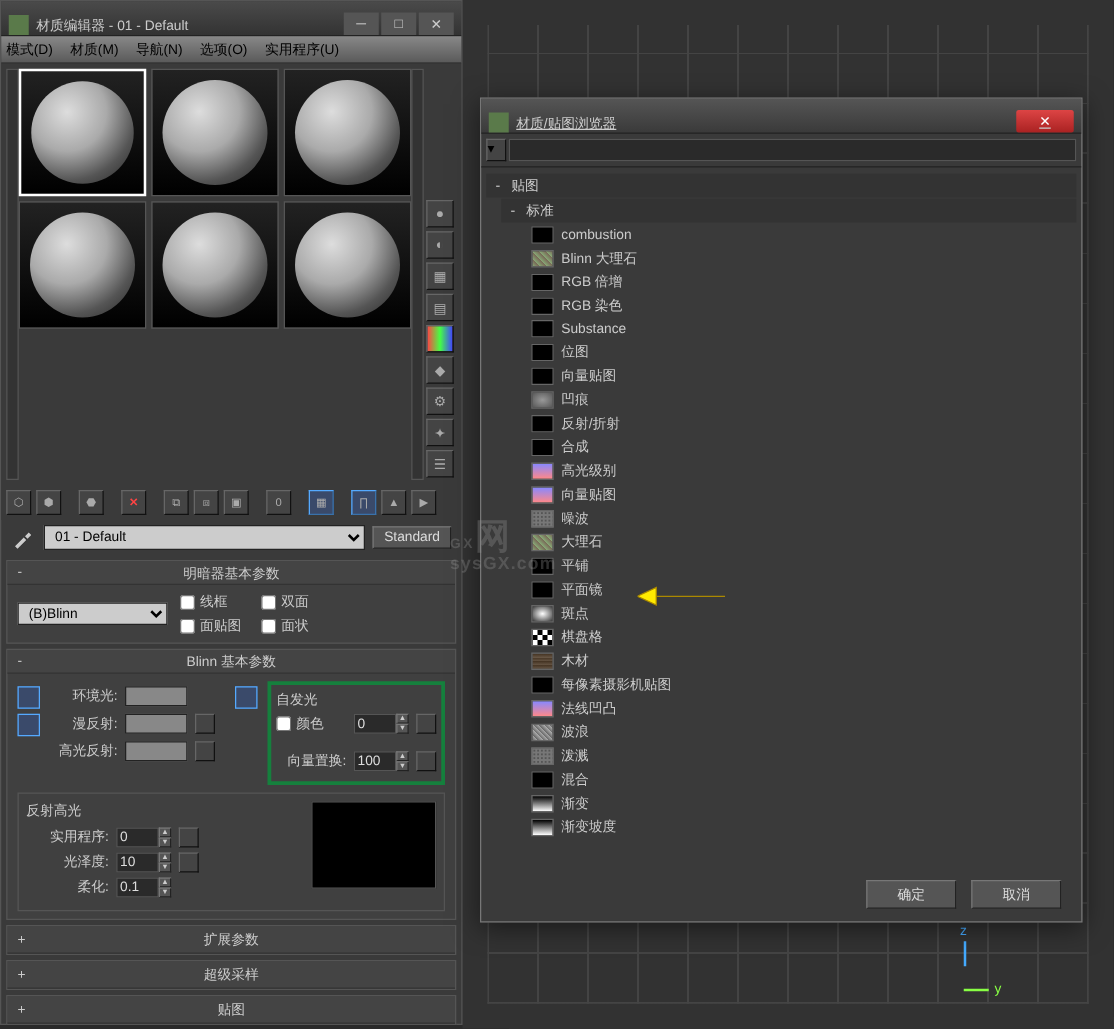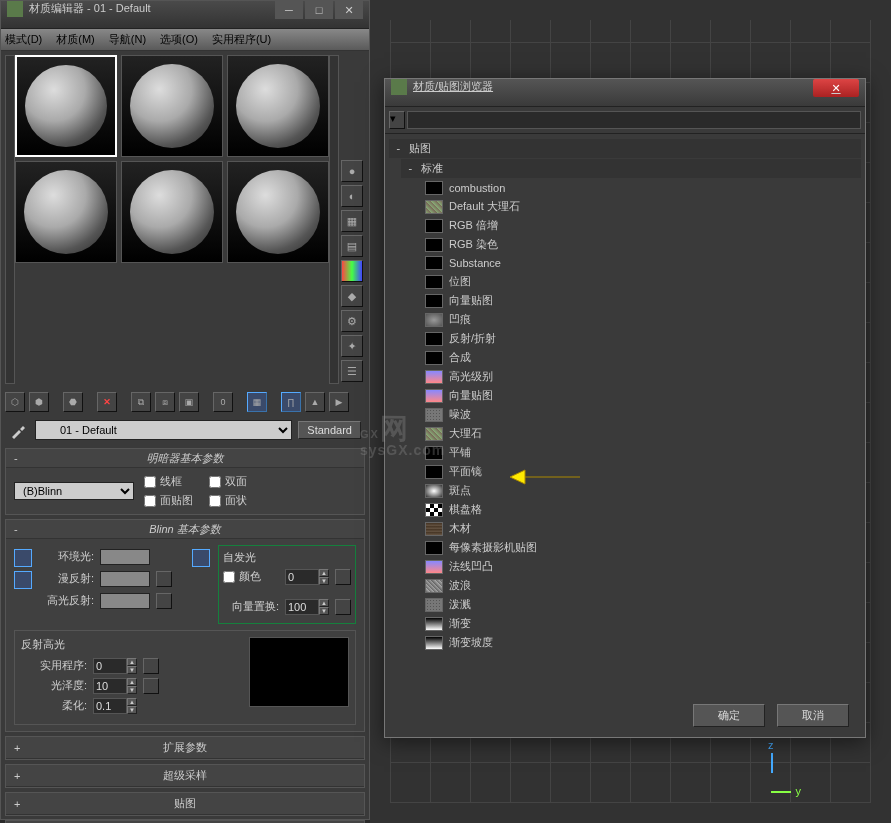--- a/index.html
+++ b/index.html
@@ -9,21 +9,21 @@
 .viewport { position: absolute; top: 0; left: 370px; right: 0; bottom: 0; background: #323232; }
 .viewport-grid { position: absolute; inset: 20px; background-image: repeating-linear-gradient(0deg, #444 0, #444 1px, transparent 1px, transparent 40px), repeating-linear-gradient(90deg, #444 0, #444 1px, transparent 1px, transparent 40px); }
 .axis-gizmo { position: absolute; bottom: 30px; right: 100px; width: 40px; height: 40px; }
 .axis-z { position: absolute; bottom: 20px; left: 20px; width: 2px; height: 20px; background: #4af; }
 .axis-z::after { content: 'z'; color: #4af; position: absolute; top: -14px; left: -3px; }
 .axis-y { position: absolute; bottom: 0; left: 20px; width: 20px; height: 2px; background: #8f4; }
 .axis-y::after { content: 'y'; color: #8f4; position: absolute; right: -10px; top: -6px; }
 
 
 .mat-editor { position: absolute; top: 0; left: 0; width: 370px; height: 820px; background: #3a3a3a; border: 1px solid #555; }
-.titlebar { height: 28px; background: linear-gradient(#4a4a4a, #333); display: flex; align-items: flex-start; padding: 0 6px; color: #ccc; border-bottom: 1px solid #222; }
+.titlebar { height: 28px; background: linear-gradient(#4a4a4a, #333); display: flex; align-items: flex-end; padding: 0 6px; color: #ccc; border-bottom: 1px solid #222; }
 .titlebar-icon { width: 16px; height: 16px; background: #5a7a4a; margin-right: 6px; }
 .win-btns { margin-left: auto; display: flex; gap: 2px; }
 .win-btn { width: 28px; height: 18px; background: #555; color: #ccc; display: flex; align-items: center; justify-content: center; cursor: pointer; }
 .win-btn.close { background: #555; }
 .menubar { height: 22px; background: linear-gradient(#888, #5a5a5a); display: flex; align-items: center; padding: 0 4px; color: #000; border-bottom: 1px solid #333; gap: 14px; }
 .menu-item { cursor: pointer; }
 
 .sample-area { display: flex; padding: 4px; background: #3a3a3a; }
 .sample-grid { display: grid; grid-template-columns: repeat(3, 102px); grid-template-rows: repeat(2, 102px); gap: 4px; flex: 1; }
 .sphere-cell { background: linear-gradient(#222, #000); border: 1px solid #555; position: relative; }
@@ -35,38 +35,38 @@
 .scrollbar-v { width: 14px; background: #333; border: 1px solid #555; }
 
 .toolbar-row { display: flex; align-items: center; padding: 4px; gap: 4px; background: #3a3a3a; }
 .tb-btn { width: 20px; height: 20px; background: #444; border: 1px outset #666; cursor: pointer; display: flex; align-items: center; justify-content: center; font-size: 9px; color: #aaa; }
 .tb-btn.red { color: #f44; font-weight: bold; }
 .tb-btn.active { background: #3a4a6a; border-color: #5af; }
 .tb-sep { width: 6px; }
 
 .name-row { display: flex; align-items: center; padding: 4px 8px; gap: 6px; }
 .dropper { width: 20px; height: 20px; cursor: pointer; }
-.name-select { flex: 1; background: #ccc; border: 1px solid #222; height: 20px; padding: 0 20px; }
+.name-select { flex: 1; background: #ccc; border: 1px solid #222; height: 20px; padding: 0 4px; }
 .type-btn { background: #555; border: 1px outset #777; padding: 2px 8px; cursor: pointer; color: #ddd; }
 
 .rollout { margin: 4px; border: 1px solid #555; background: #404040; }
 .rollout-head { background: #444; padding: 3px 8px; color: #ccc; display: flex; align-items: center; cursor: pointer; border-bottom: 1px solid #333; }
 .rollout-head .sign { margin-right: auto; }
-.rollout-head .title { position: absolute; left: 50%; transform: translateX(-50%); font-style: italic; }
+.rollout-head .title { position: absolute; left: 50%; transform: translateX(-50%); }
 .rollout-body { padding: 6px 8px; color: #ccc; }
 
 .shader-row { display: flex; align-items: center; gap: 10px; }
 .shader-select { background: #ccc; border: 1px solid #222; padding: 1px 4px; width: 120px; }
 .check-group { display: grid; grid-template-columns: auto auto; gap: 4px 16px; }
 .chk { display: flex; align-items: center; gap: 4px; }
 .chk input { width: 12px; height: 12px; }
 
 .blinn-body { display: flex; gap: 8px; }
 .blinn-left { flex: 1; }
-.blinn-right { border: 1px solid #15803d; padding: 4px; min-width: 130px; }
+.blinn-right { border: 3px solid #15803d; padding: 4px; min-width: 130px; }
 .color-row { display: flex; align-items: flex-start; gap: 6px; margin: 4px 0; }
 .color-row label { width: 56px; text-align: right; }
 .swatch { width: 50px; height: 16px; background: #888; border: 1px solid #222; cursor: pointer; }
 .lock-btn { width: 18px; height: 18px; background: #3a4a6a; border: 1px solid #5af; cursor: pointer; }
 .map-btn { width: 16px; height: 16px; background: #444; border: 1px outset #666; cursor: pointer; }
 .spinner { display: flex; align-items: center; }
 .spinner input { width: 34px; height: 16px; background: #2a2a2a; color: #ddd; border: 1px solid #555; text-align: left; padding: 0 2px; }
 .spin-btns { display: flex; flex-direction: column; }
 .spin-btns div { width: 10px; height: 8px; background: #555; border: 1px outset #777; font-size: 6px; line-height: 6px; text-align: center; cursor: pointer; }
 
@@ -379,21 +379,21 @@
           <span class="sign">-</span>
           <span>标准</span>
         </div>
       <div id="tree-items">
           <div class="tree-item">
             <div class="map-swatch sw-black"></div>
             <span>combustion</span>
           </div>
           <div class="tree-item">
             <div class="map-swatch sw-perlin"></div>
-            <span>Default 大理石</span>
+            <span>Blinn 大理石</span>
           </div>
           <div class="tree-item">
             <div class="map-swatch sw-black"></div>
             <span>RGB 倍增</span>
           </div>
           <div class="tree-item">
             <div class="map-swatch sw-black"></div>
             <span>RGB 染色</span>
           </div>
           <div class="tree-item">
@@ -464,20 +464,24 @@
             <div class="map-swatch sw-normal"></div>
             <span>法线凹凸</span>
           </div>
           <div class="tree-item">
             <div class="map-swatch sw-wave"></div>
             <span>波浪</span>
           </div>
           <div class="tree-item">
             <div class="map-swatch sw-noise"></div>
             <span>泼溅</span>
+          </div>
+          <div class="tree-item">
+            <div class="map-swatch sw-black"></div>
+            <span>混合</span>
           </div>
           <div class="tree-item">
             <div class="map-swatch sw-grad"></div>
             <span>渐变</span>
           </div>
           <div class="tree-item">
             <div class="map-swatch sw-grad"></div>
             <span>渐变坡度</span>
           </div>
         </div>

